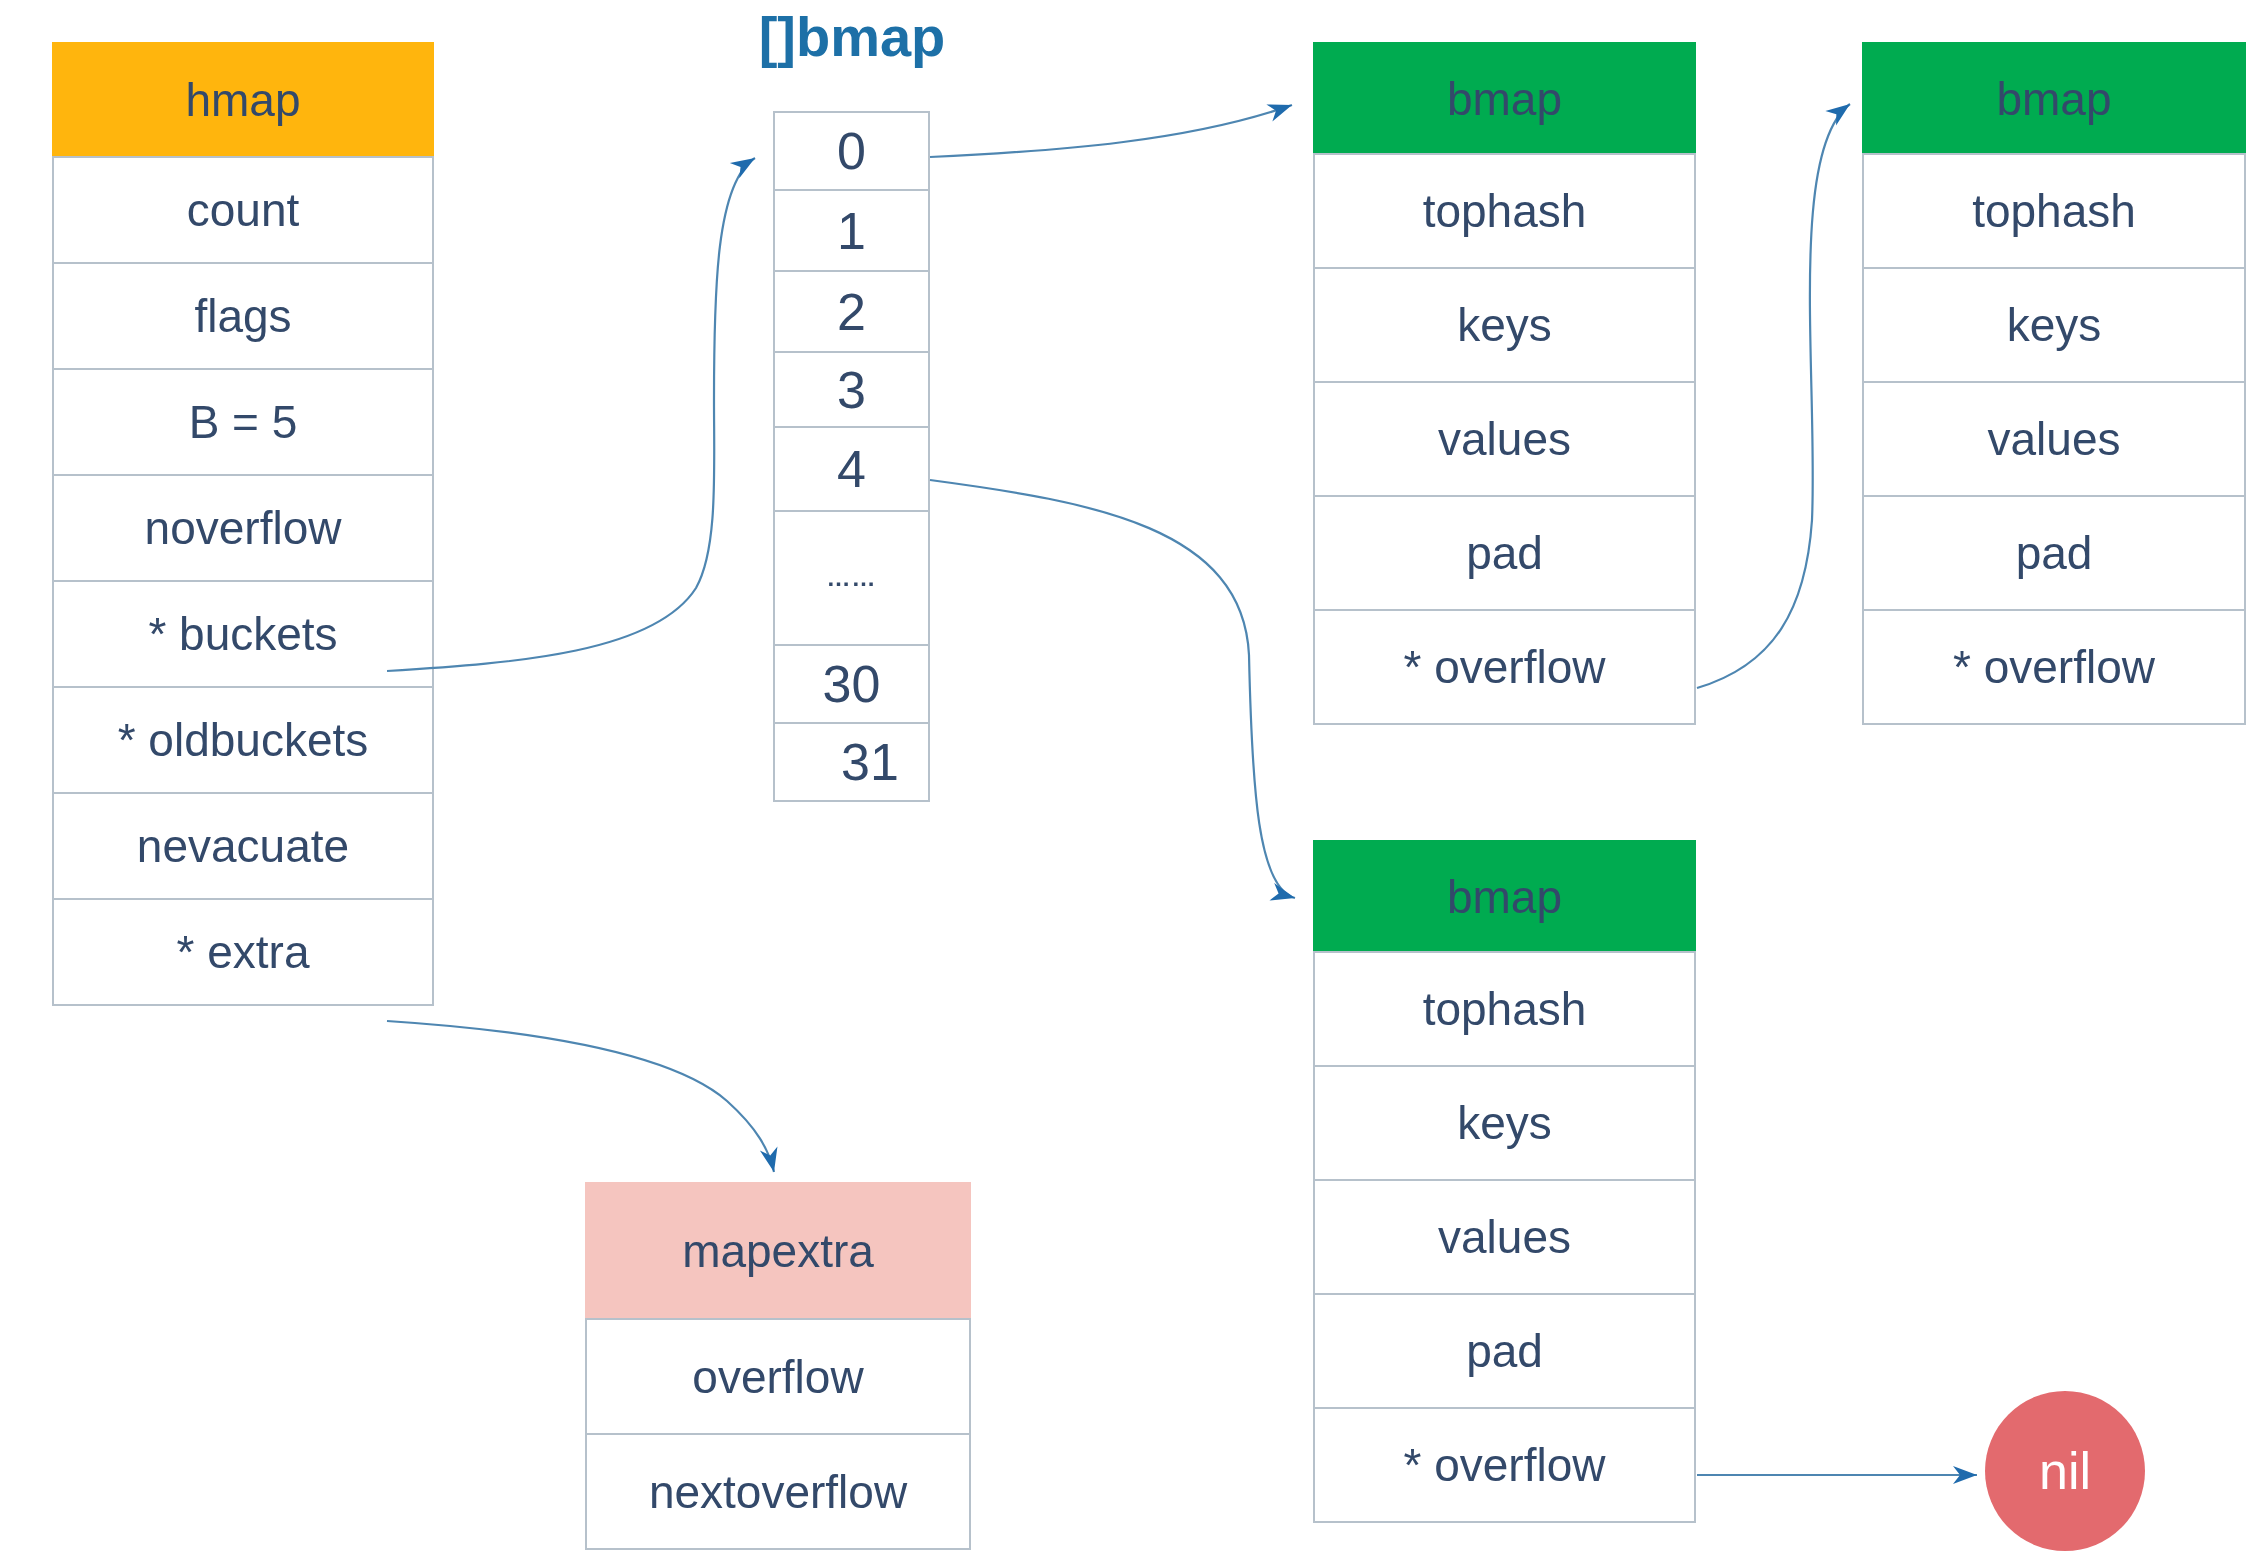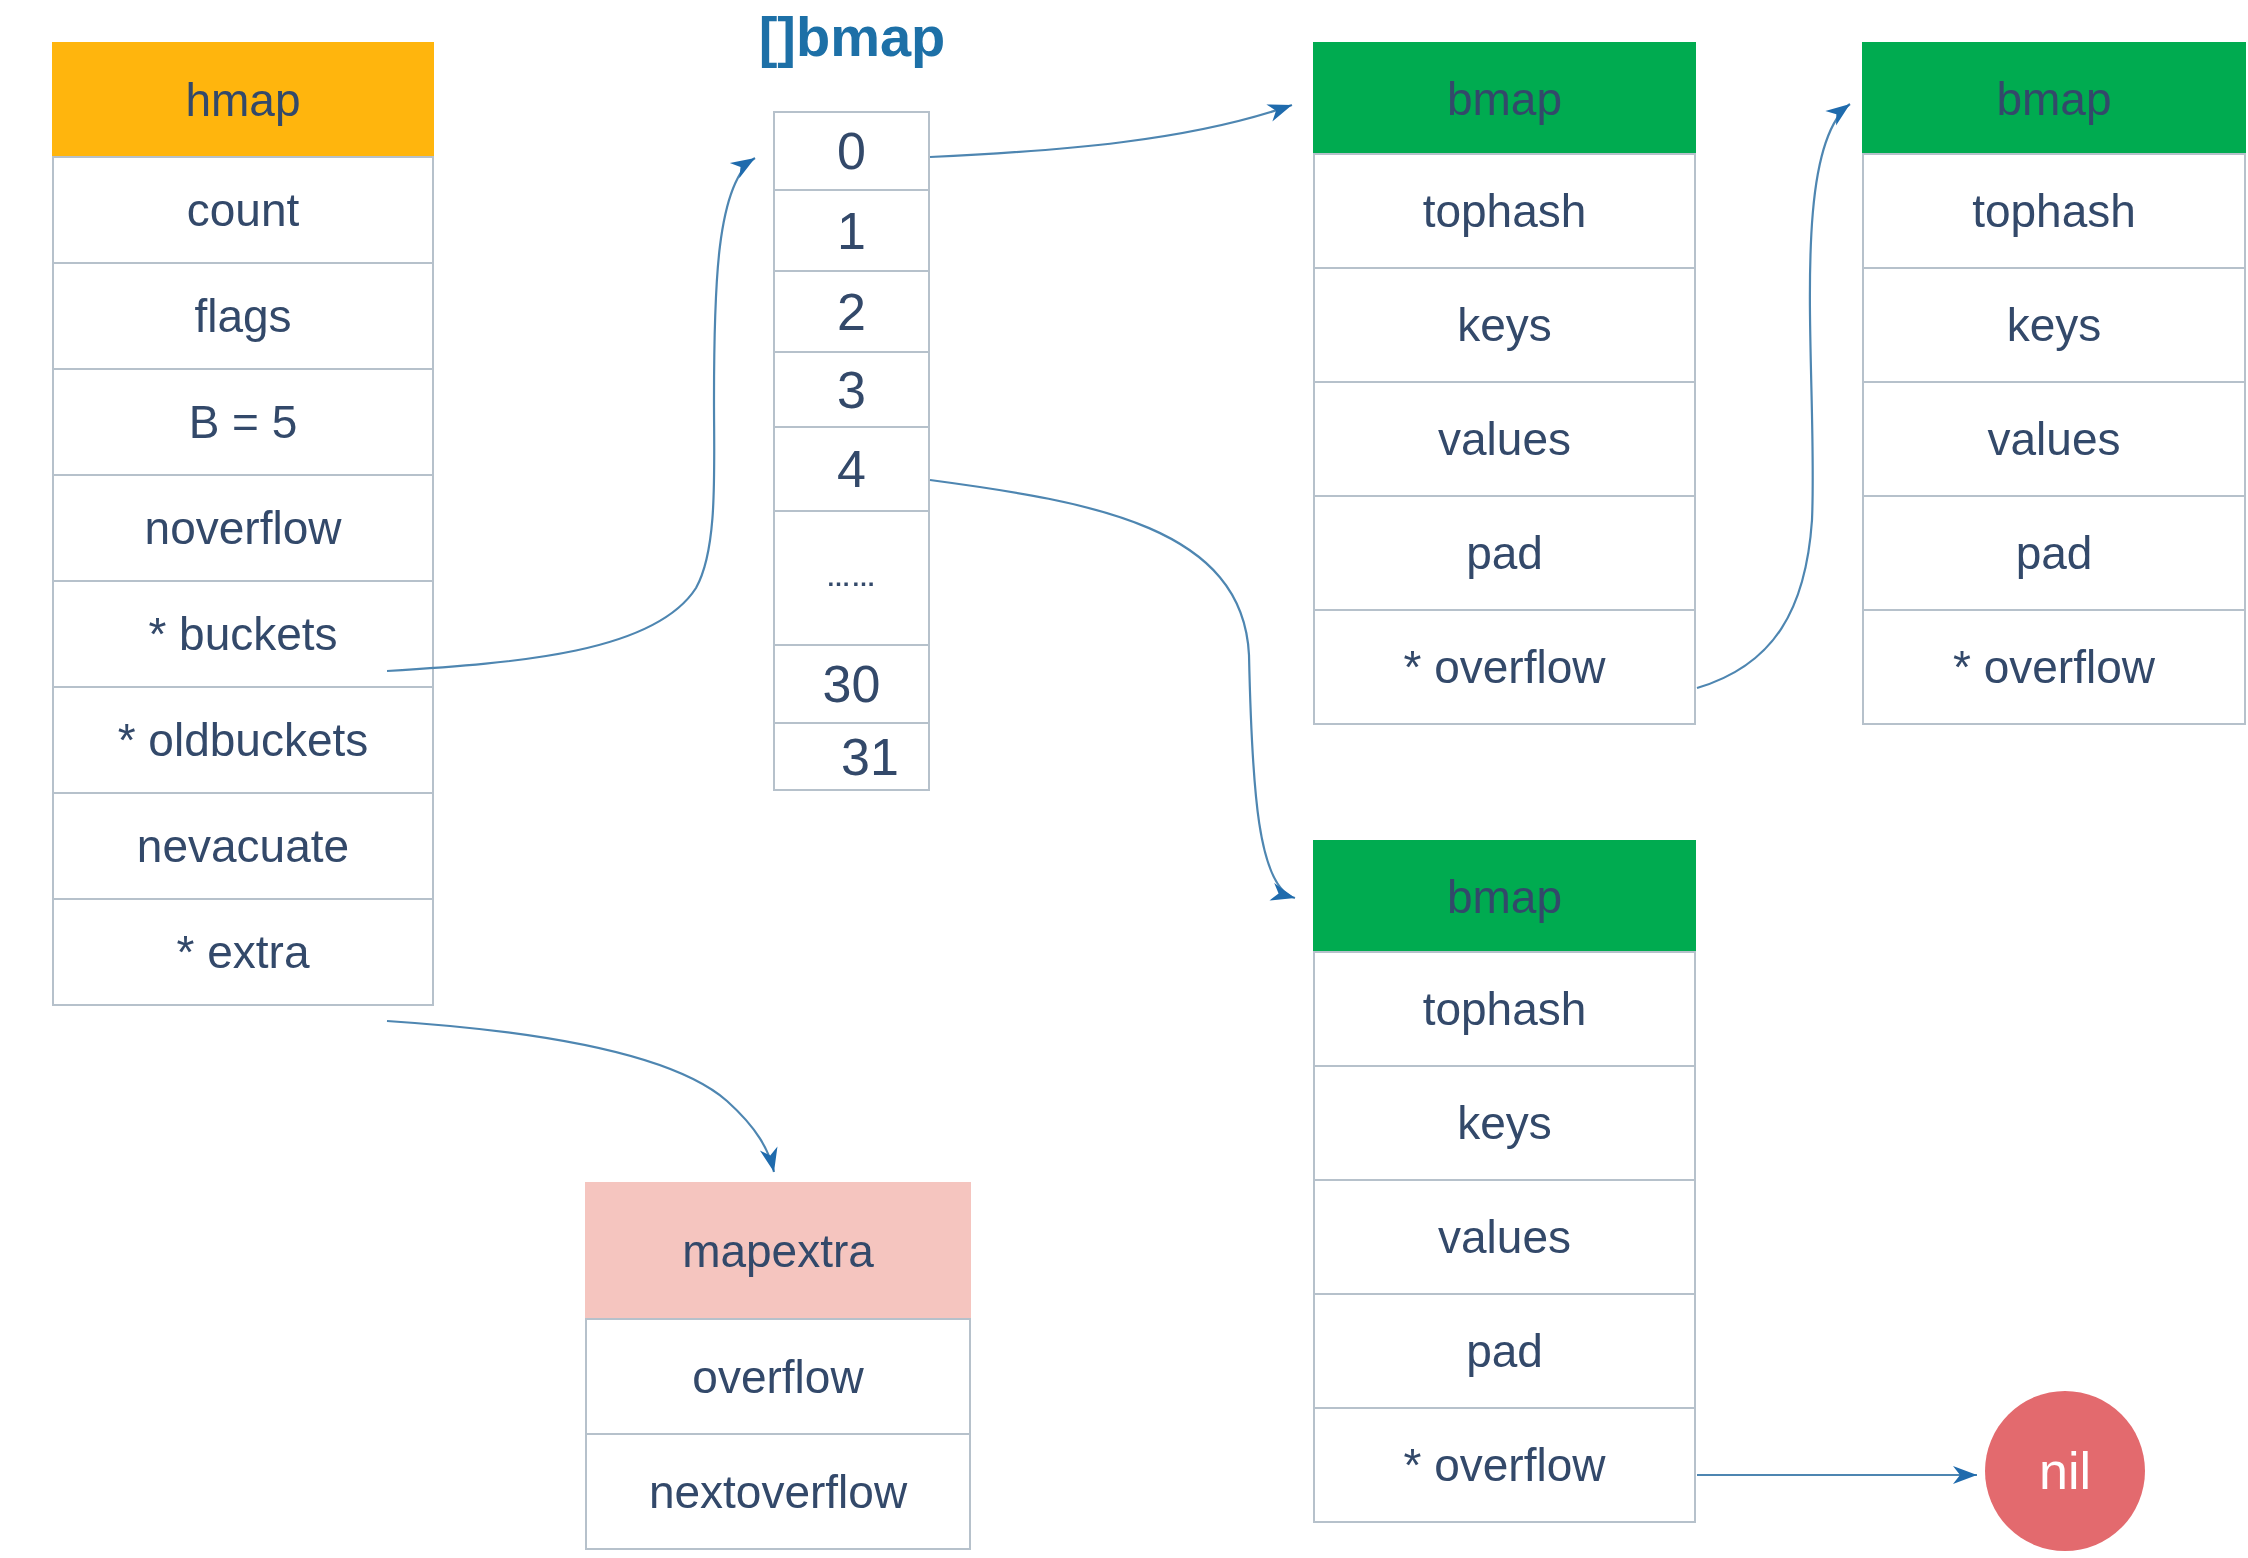--- a/index.html
+++ b/index.html
@@ -68,21 +68,21 @@
   <div class="arr-title">[]bmap</div>
 
   <div class="tbl" style="left:773px;top:113px;width:157px;">
     <div class="cell" style="height:80px;">0</div>
     <div class="cell" style="height:83px;">1</div>
     <div class="cell" style="height:83px;">2</div>
     <div class="cell" style="height:77px;">3</div>
     <div class="cell" style="height:86px;">4</div>
     <div class="cell dots" style="height:136px;">……</div>
     <div class="cell" style="height:80px;">30</div>
-    <div class="cell" style="height:69px;padding-left:37px;">31</div>
+    <div class="cell" style="height:80px;padding-left:37px;">31</div>
   </div>
 
   <div class="tbl" style="left:1313px;top:42px;width:383px;">
     <div class="hdr hdr-green">bmap</div>
     <div class="row bmap-row">tophash</div>
     <div class="row bmap-row">keys</div>
     <div class="row bmap-row">values</div>
     <div class="row bmap-row">pad</div>
     <div class="row bmap-row">* overflow</div>
   </div>

